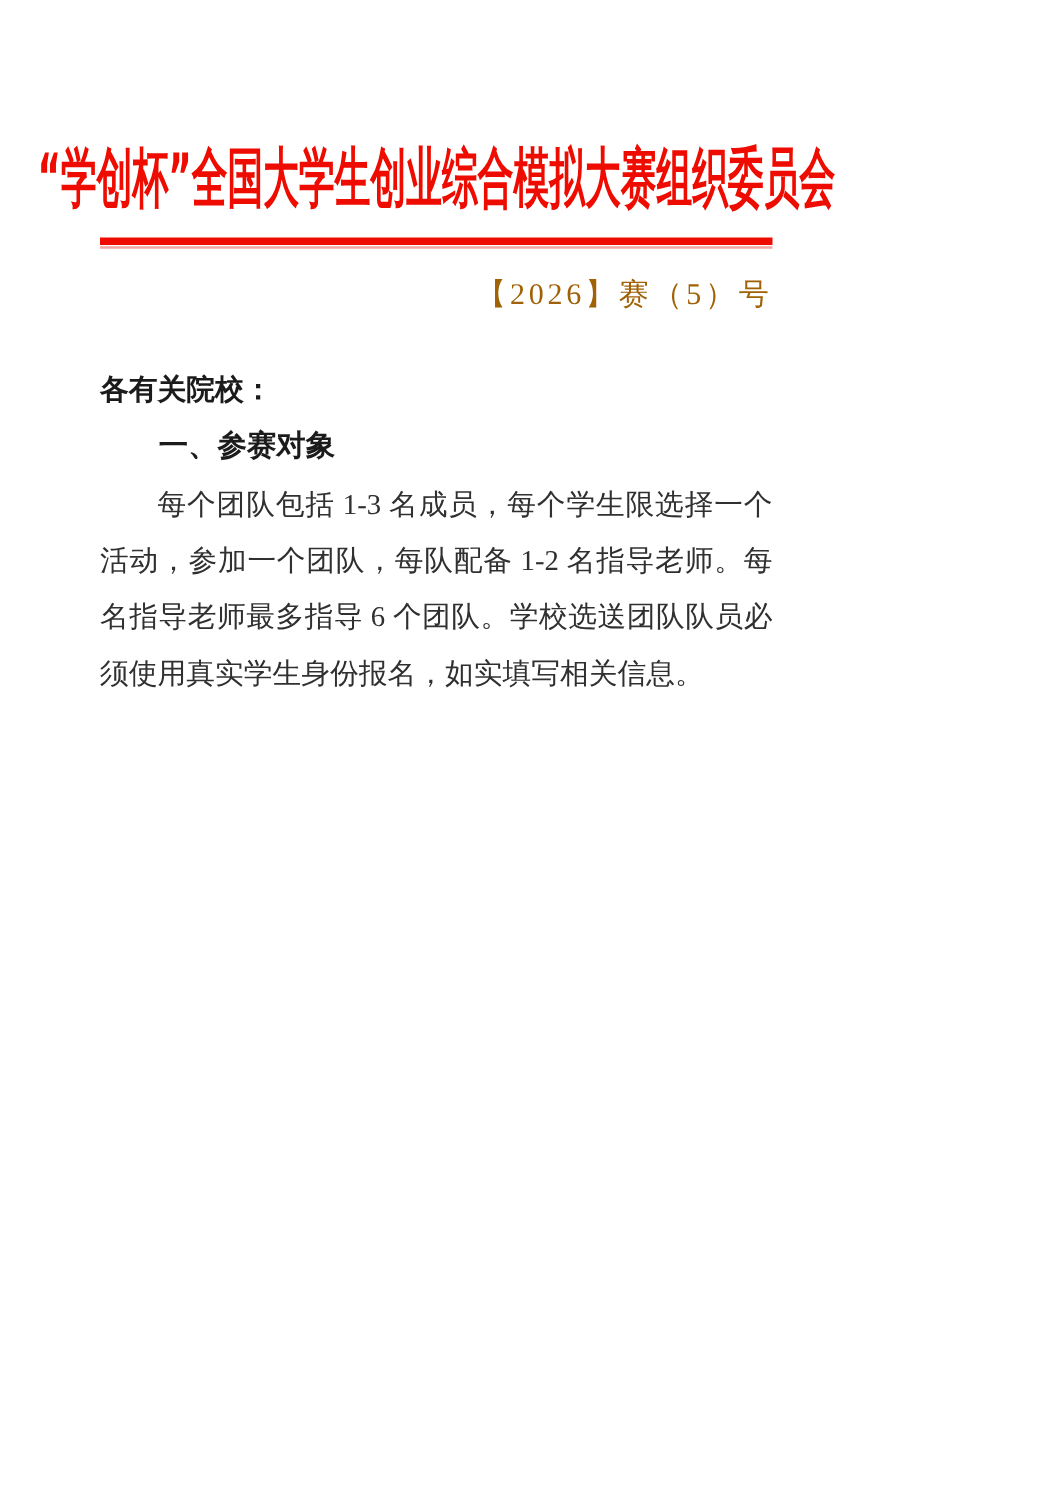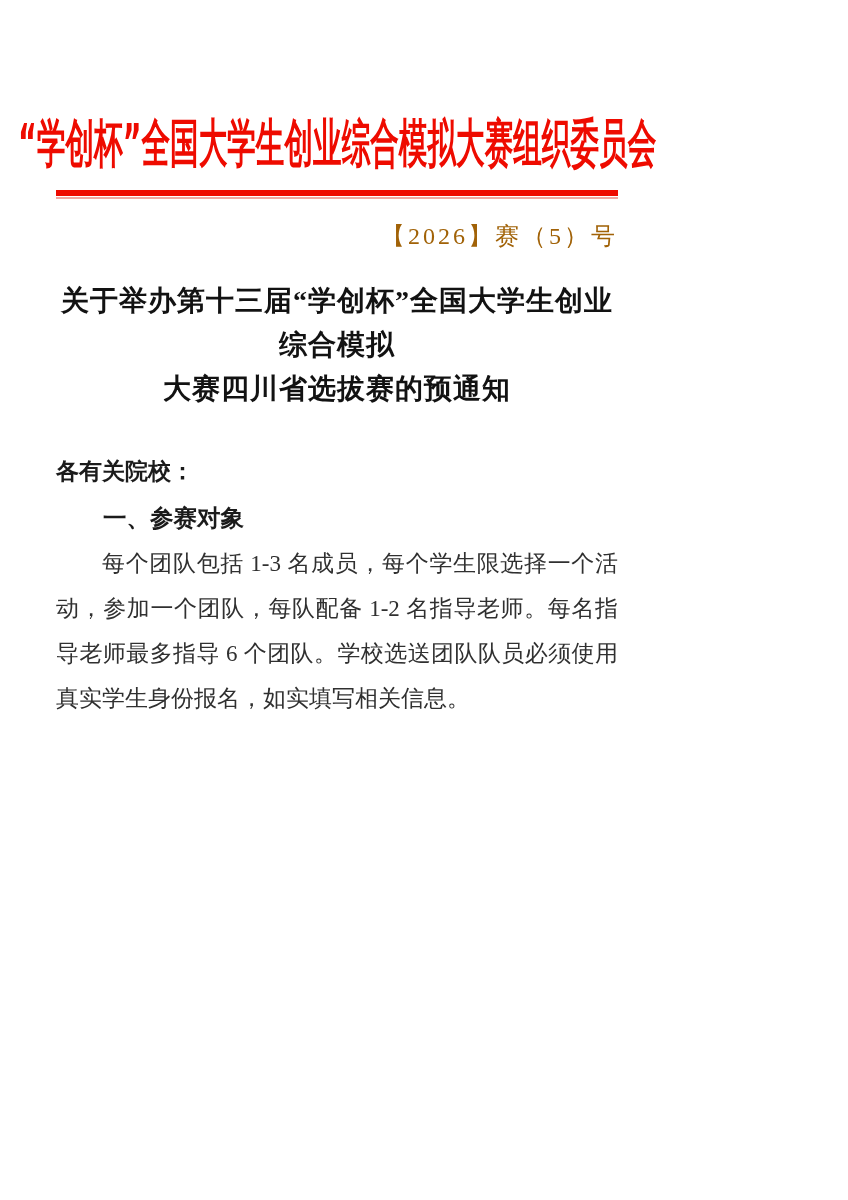--- a/index.html
+++ b/index.html
@@ -3,21 +3,21 @@
 <meta charset="utf-8">
 <style>
   * { box-sizing: border-box; }
   html, body { margin: 0; padding: 0; background: #ffffff; }
   .page {
     position: relative;
     width: 728px;
     height: 1200px;
     background: #ffffff;
     overflow: hidden;
-    padding: 112px 110px 0 56px;
+    padding: 112px 110px 0 80px;
     font-family: "Liberation Serif", "DejaVu Serif", serif;
   }
   
   .org-header {
     display: flex;
     justify-content: center;
     height: 62px;
     align-items: center;
     overflow: visible;
   }
@@ -66,44 +66,40 @@
     font-weight: bold;
     color: #1b1b1b;
     font-family: Liberation Mono, monospace;
     font-size: 23px;
   }
   .para { text-indent: 2em; }
   .section-heading {
     text-indent: 2em;
     font-weight: bold;
     color: #1b1b1b;
-    font-family: Liberation Sans, sans-serif;
+    font-family: Liberation Mono, monospace;
     font-size: 23.5px;
   }
 </style>
 </head>
 <body>
 
 <div class="page">
 
   <div class="org-header">
     <div class="org-name" style="color: rgb(238, 11, 0);">“学创杯”全国大学生创业综合模拟大赛组织委员会</div>
   </div>
 
   <div class="sep">
     <div class="sep-thick" style="background-color: rgb(238, 11, 0);"></div>
     <div class="sep-thin" style="background-color: rgb(242, 166, 162);"></div>
   </div>
 
   <div class="doc-number">【2026】赛（5）号</div>
 
-  <div class="doc-title">
-    <div>关于举办第十三届“学创杯”全国大学生创业综合模拟</div>
-    <div>大赛四川省选拔赛的预通知</div>
-  </div>
 
   <div class="body-text">
     <p class="salutation">各有关院校：</p>
     <p class="section-heading">一、参赛对象</p>
     <p class="para">每个团队包括 1-3 名成员，每个学生限选择一个活动，参加一个团队，每队配备 1-2 名指导老师。每名指导老师最多指导 6 个团队。学校选送团队队员必须使用真实学生身份报名，如实填写相关信息。</p>
   </div>
 
 </div>
 
 </body></html>

